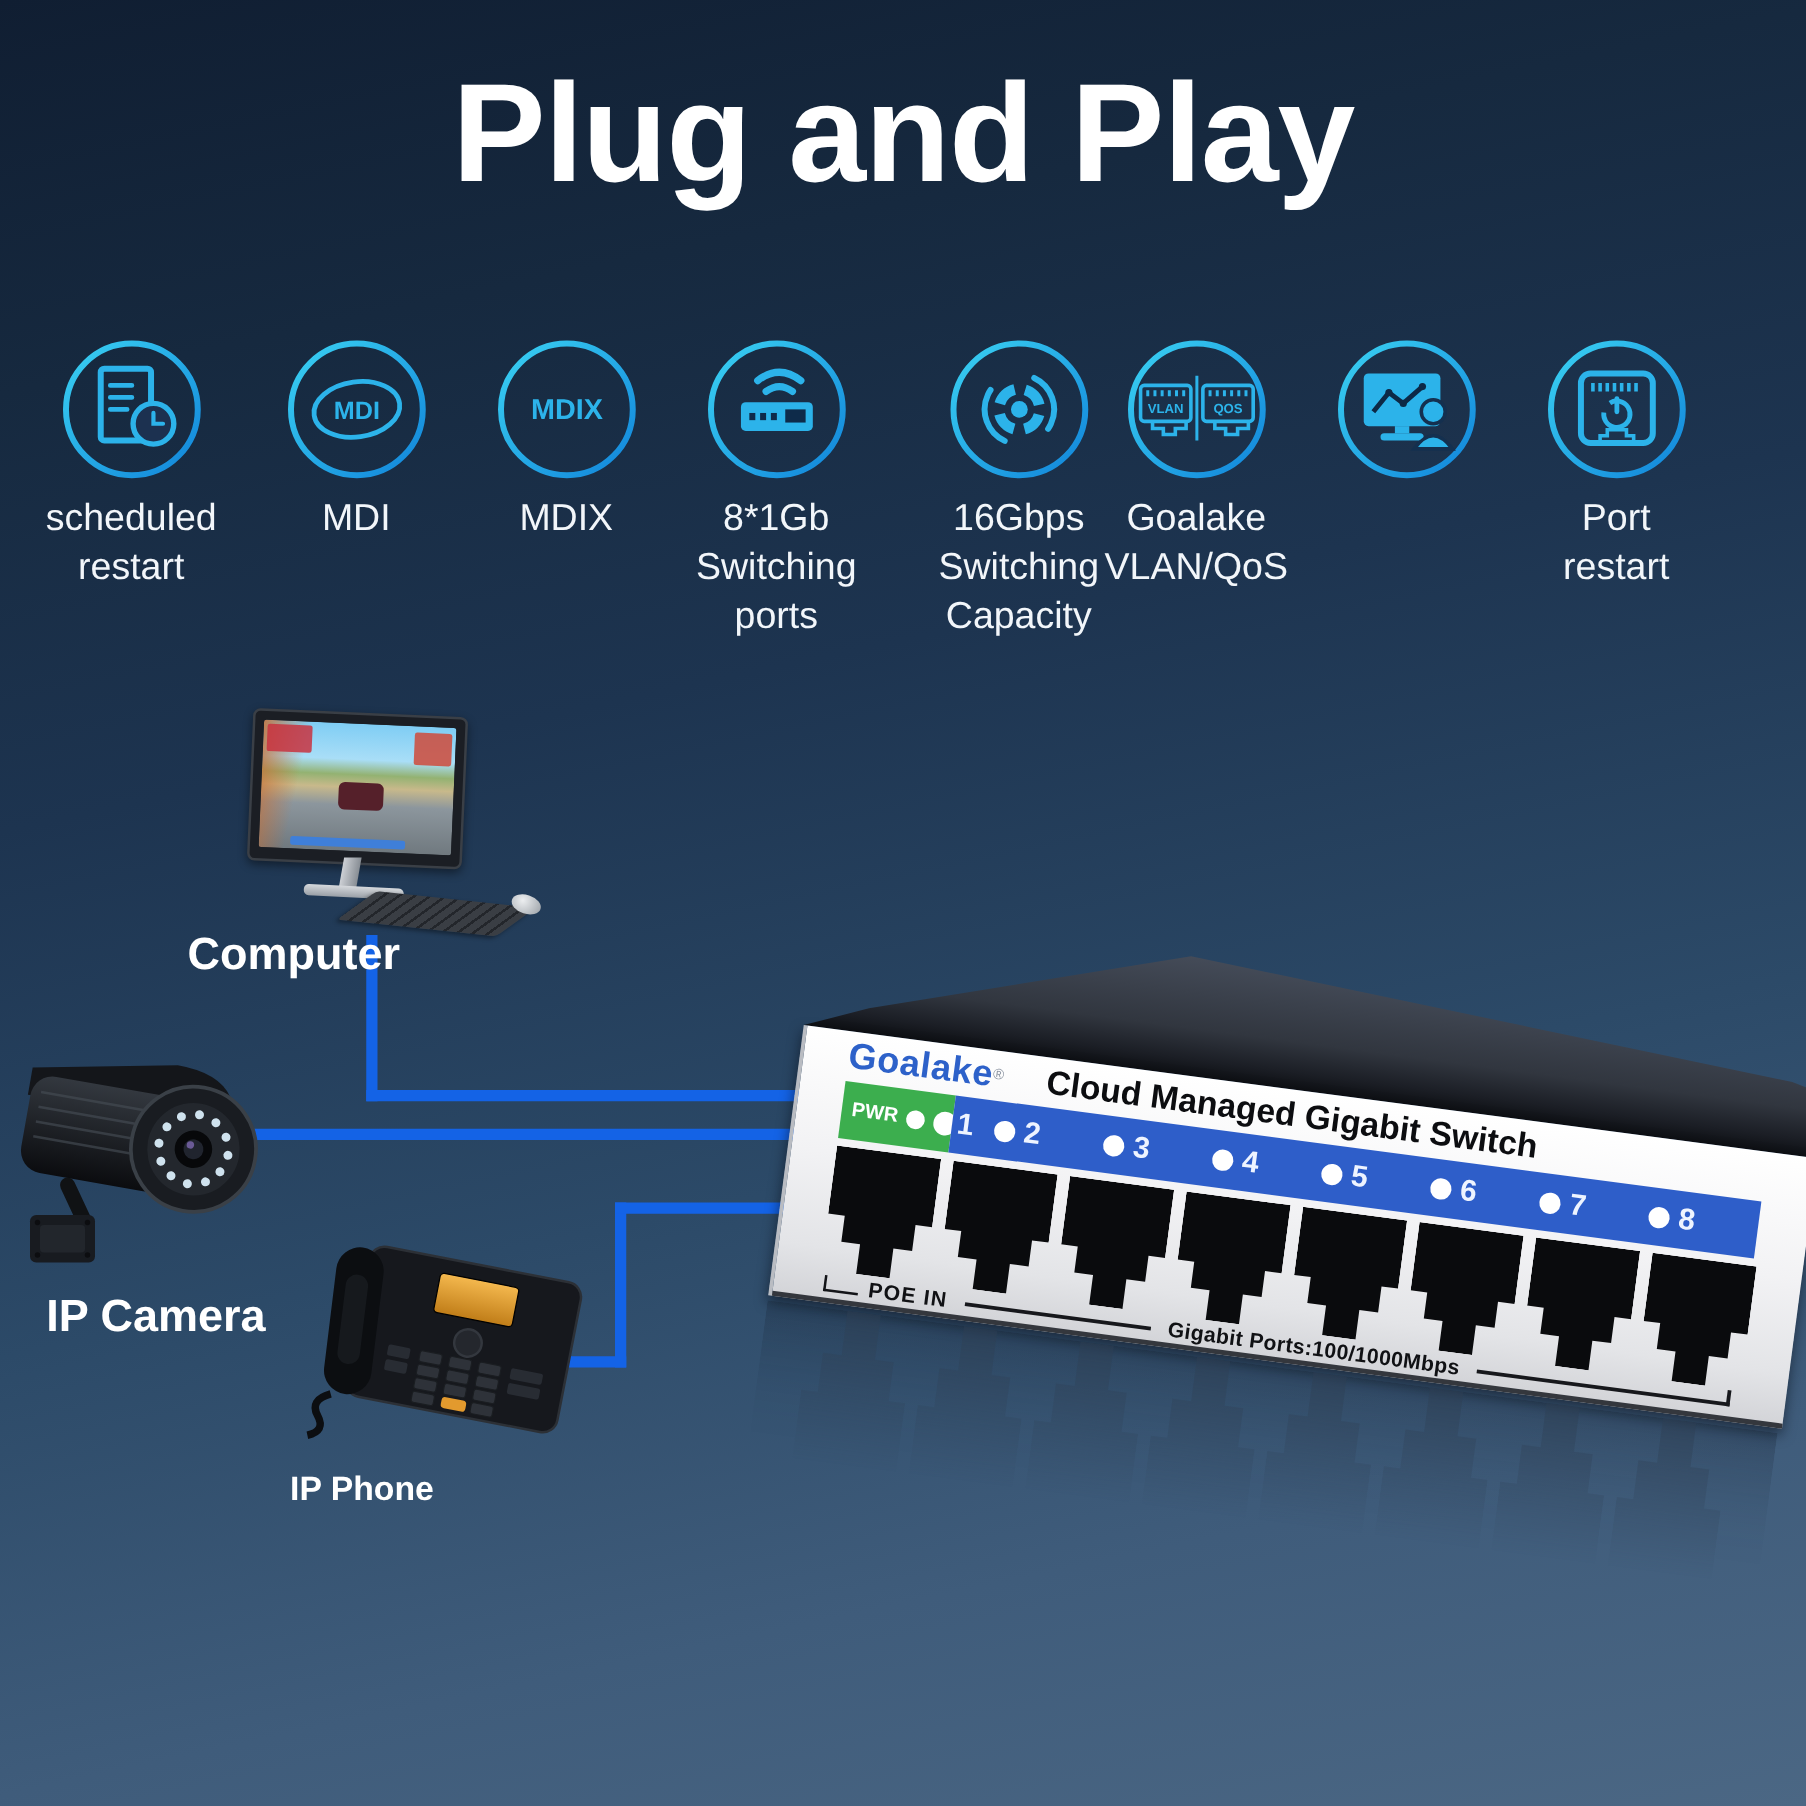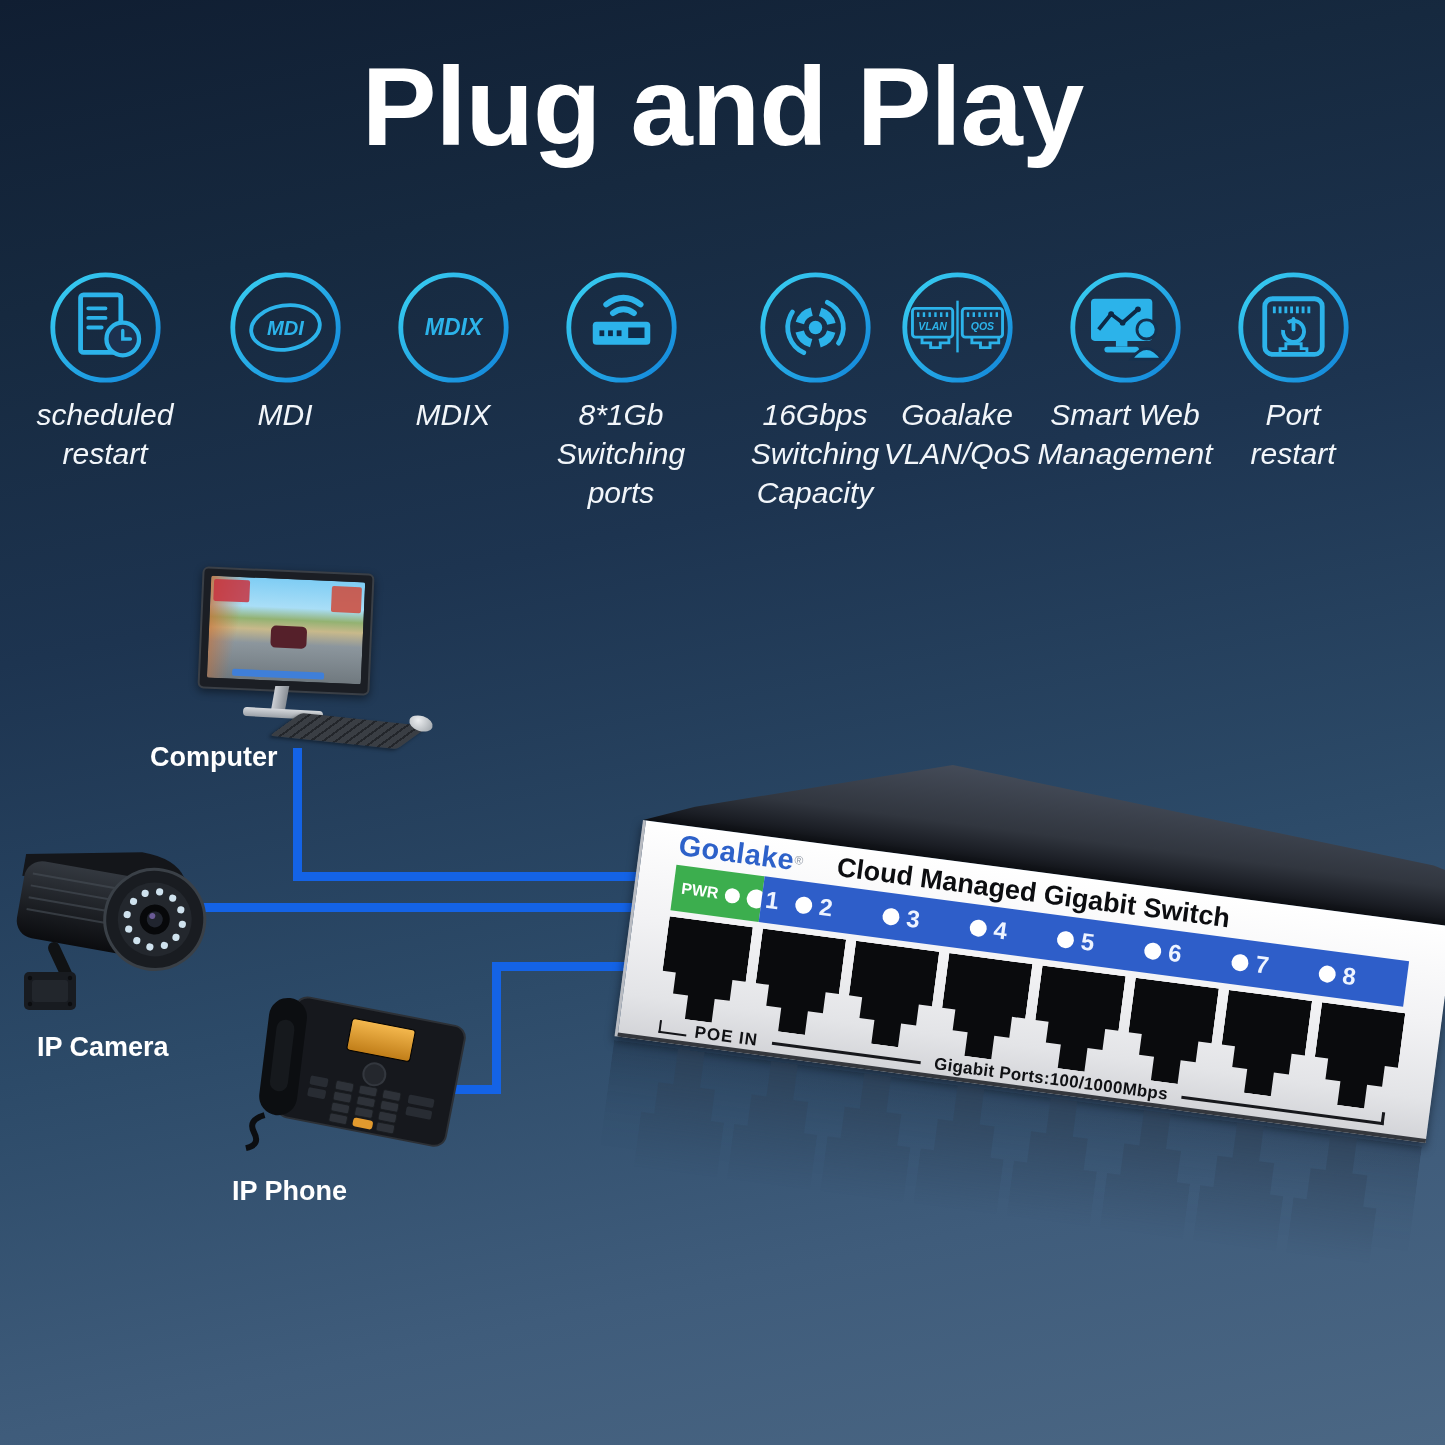--- a/index.html
+++ b/index.html
@@ -3,30 +3,30 @@
 <meta charset="utf-8">
 <style>
   html,body{margin:0;padding:0;background:#0d1726;}
   .stage{position:relative;width:1445px;height:1445px;overflow:hidden;
     font-family:"Liberation Sans","DejaVu Sans",sans-serif;
     background:linear-gradient(168deg,#101e32 0%,#16293f 18%,#1d3450 38%,#2c4a68 62%,#3f5c7b 82%,#4b6784 100%);}
   
   .title{position:absolute;left:0;right:0;top:42px;text-align:center;color:#fff;
     font-size:112px;font-weight:bold;letter-spacing:-1px;}
   
-  .feature{position:absolute;top:270px;width:210px;text-align:center;font-style:italic;}
+  .feature{position:absolute;top:270px;width:210px;text-align:center;}
   .feature:nth-of-type(1){left:12px}.feature:nth-of-type(2){left:180px}
   .feature:nth-of-type(3){left:348px}.feature:nth-of-type(4){left:516px}
   .feature:nth-of-type(5){left:710px}.feature:nth-of-type(6){left:852px}
   .feature:nth-of-type(7){left:1020px}.feature:nth-of-type(8){left:1188px}
   .icon-wrap{width:115px;height:115px;margin:0 auto;}
   .flabel{margin-top:10px;color:#f2f6fa;font-size:30px;line-height:39px;}
   .flabel span{display:block;white-space:nowrap;}
   
-  .dev-label{position:absolute;z-index:3;color:#ffffff;font-weight:bold;font-size:27px;}
+  .dev-label{position:absolute;z-index:3;color:#ffffff;font-weight:bold;font-size:36px;}
   .computer{position:absolute;left:185px;top:570px;width:250px;height:190px;z-index:2;}
   .monitor{position:absolute;left:15px;top:0;width:168px;height:118px;background:#1b1e24;
     border:2px solid #3a3f46;border-radius:6px;transform:rotate(2.5deg);box-shadow:0 3px 8px rgba(0,0,0,.45);}
   .screen{position:absolute;left:7px;top:7px;right:7px;bottom:9px;border-radius:2px;overflow:hidden;
     background:linear-gradient(100deg,rgba(201,110,50,.85) 0%,rgba(201,110,50,0) 22%),
       linear-gradient(180deg,#7fcdf4 0%,#a9def7 28%,#93b272 40%,#c8b98b 50%,#8c969d 64%,#70797f 100%);}
   .hud-l{position:absolute;left:3px;top:3px;width:36px;height:22px;background:#c8333f;opacity:.85;border-radius:2px;}
   .hud-r{position:absolute;right:3px;top:5px;width:30px;height:26px;background:#cf4a3a;opacity:.85;border-radius:2px;}
   .car{position:absolute;left:40%;top:46%;width:36px;height:22px;background:#55202a;border-radius:5px;}
   .bbar{position:absolute;left:16%;bottom:3px;width:60%;height:7px;background:#3f7fd9;border-radius:2px;}
@@ -222,24 +222,20 @@
         <polyline points="32,62 45,46 57,55 73,41" fill="none" stroke="#0d2946" stroke-width="4"></polyline>
         <circle cx="45" cy="46" r="3" fill="#0d2946"></circle>
           <circle cx="57" cy="55" r="3" fill="#0d2946"></circle>
         <circle cx="73" cy="41" r="3" fill="#0d2946"></circle>
         <rect x="50" y="74" width="12" height="6" fill="#2cb3ea"></rect>
         <rect x="38" y="80" width="36" height="6" rx="3" fill="#2cb3ea"></rect>
         <circle cx="82" cy="62" r="10" fill="#2cb3ea" stroke="#14304f" stroke-width="3"></circle>
         <path d="M66 93 Q82 71 98 93 Z" fill="#2cb3ea" stroke="#14304f" stroke-width="3"></path>
       </svg>
     </div>
-    <div class="flabel">
-      <span>Smart Web</span>
-        <span>Management</span>
-    </div>
   </div>
 
   <div class="feature">
     <div class="icon-wrap">
       <svg width="115" height="115" viewBox="0 0 120 120">
         <defs>
             <linearGradient id="r7" x1="0" y1="0" x2="1" y2="1">
           <stop offset="0" stop-color="#3ad1f2"></stop>
               <stop offset="1" stop-color="#1184da"></stop>
             </linearGradient>

